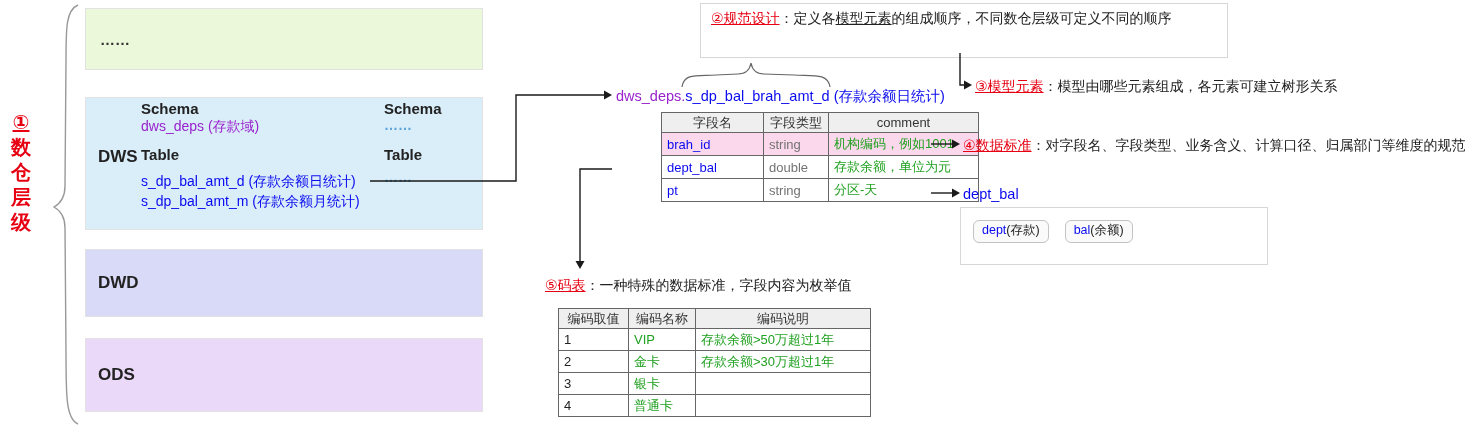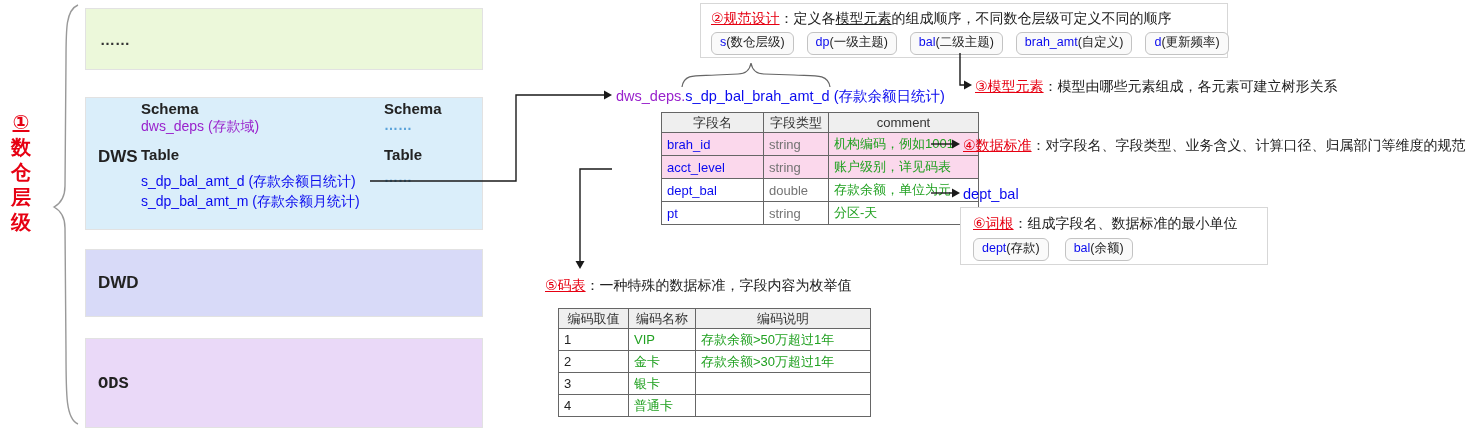--- a/index.html
+++ b/index.html
@@ -12,21 +12,21 @@
   
   .group-label { position: absolute; left: 6px; top: 110px; width: 30px; text-align: center;
     color: #e60012; font-size: 20px; font-weight: bold; line-height: 25px; z-index: 4; }
   .group-label .num { text-decoration: underline; }
 
   
   .layer-box { position: absolute; left: 85px; width: 398px; border: 1px solid #e2e2e2; z-index: 1; }
   .box-etc { top: 8px;  height: 62px;  background: #ecf8da; }
   .box-dws { top: 97px; height: 133px; background: #daeefa; }
   .box-dwd { top: 249px; height: 68px; background: #d8daf8; }
-  .box-ods { top: 338px; height: 90px; background: #ead9f8; font-family: Liberation Mono, monospace; }
+  .box-ods { top: 338px; height: 74px; background: #ead9f8; }
   .big-label { position: absolute; left: 12px; top: 50%; transform: translateY(-50%);
     font-size: 17px; font-weight: bold; color: #222; }
   .etc-text { position: absolute; left: 14px; top: 50%; transform: translateY(-50%);
     font-size: 15px; font-weight: bold; color: #333; }
   .dws-label { position: absolute; left: 12px; top: 49px; font-size: 17px; font-weight: bold; color: #222; }
   .dws-txt { position: absolute; font-size: 14px; color: #222; white-space: nowrap; }
   .hd { font-size: 15px; font-weight: bold; color: #222; }
   .purple { color: #9922cc; }
   .blue { color: #0a0aee; }
   .ltblue { color: #5ba3da; font-weight: bold; }
@@ -137,65 +137,50 @@
         <tr>
       <th>字段名</th>
       <th>字段类型</th>
       <th>comment</th>
     </tr>
     <tr class="hl">
       <td class="c-name">brah_id</td>
       <td class="c-type">string</td>
       <td class="c-comment">机构编码，例如1001</td>
     </tr>
-    <tr class="hl">
-      <td class="c-name">acct_level</td>
-      <td class="c-type">string</td>
-      <td class="c-comment">账户级别，详见码表</td>
-    </tr>
     <tr>
       <td class="c-name">dept_bal</td>
       <td class="c-type">double</td>
       <td class="c-comment">存款余额，单位为元</td>
     </tr>
     <tr>
       <td class="c-name">pt</td>
       <td class="c-type">string</td>
       <td class="c-comment">分区-天</td>
     </tr>
   </tbody>
     </table>
 
   <div class="ann-box spec-box">
     <div class="line1">
       <span class="ann-label">②规范设计</span><span>：定义各</span><span class="u">模型元素</span><span>的组成顺序，不同数仓层级可定义不同的顺序</span>
     </div>
-    <div class="chip-row">
-      <span class="chip"><span class="code">s</span><span>(数仓层级)</span></span>
-      <span class="chip"><span class="code">dp</span><span>(一级主题)</span></span>
-      <span class="chip"><span class="code">bal</span><span>(二级主题)</span></span>
-      <span class="chip"><span class="code">brah_amt</span><span>(自定义)</span></span>
-      <span class="chip"><span class="code">d</span><span>(更新频率)</span></span>
-    </div>
   </div>
 
   <div class="ann-line" style="left:975px; top:78px;">
     <span class="ann-label">③模型元素</span><span>：模型由哪些元素组成，各元素可建立树形关系</span>
   </div>
 
   <div class="ann-line" style="left:963px; top:137px;">
     <span class="ann-label">④数据标准</span><span>：对字段名、字段类型、业务含义、计算口径、归属部门等维度的规范</span>
   </div>
 
   <div class="dept-bal-ref">dept_bal</div>
 
   <div class="ann-box root-box">
-    <div class="line1">
-      <span class="ann-label">⑥词根</span><span>：组成字段名、数据标准的最小单位</span>
-    </div>
     <div class="chip-row">
       <span class="chip"><span class="code">dept</span><span>(存款)</span></span>
       <span class="chip"><span class="code">bal</span><span>(余额)</span></span>
     </div>
   </div>
 
   <div class="ann-line" style="left:545px; top:277px;">
     <span class="ann-label">⑤码表</span><span>：一种特殊的数据标准，字段内容为枚举值</span>
   </div>
 

